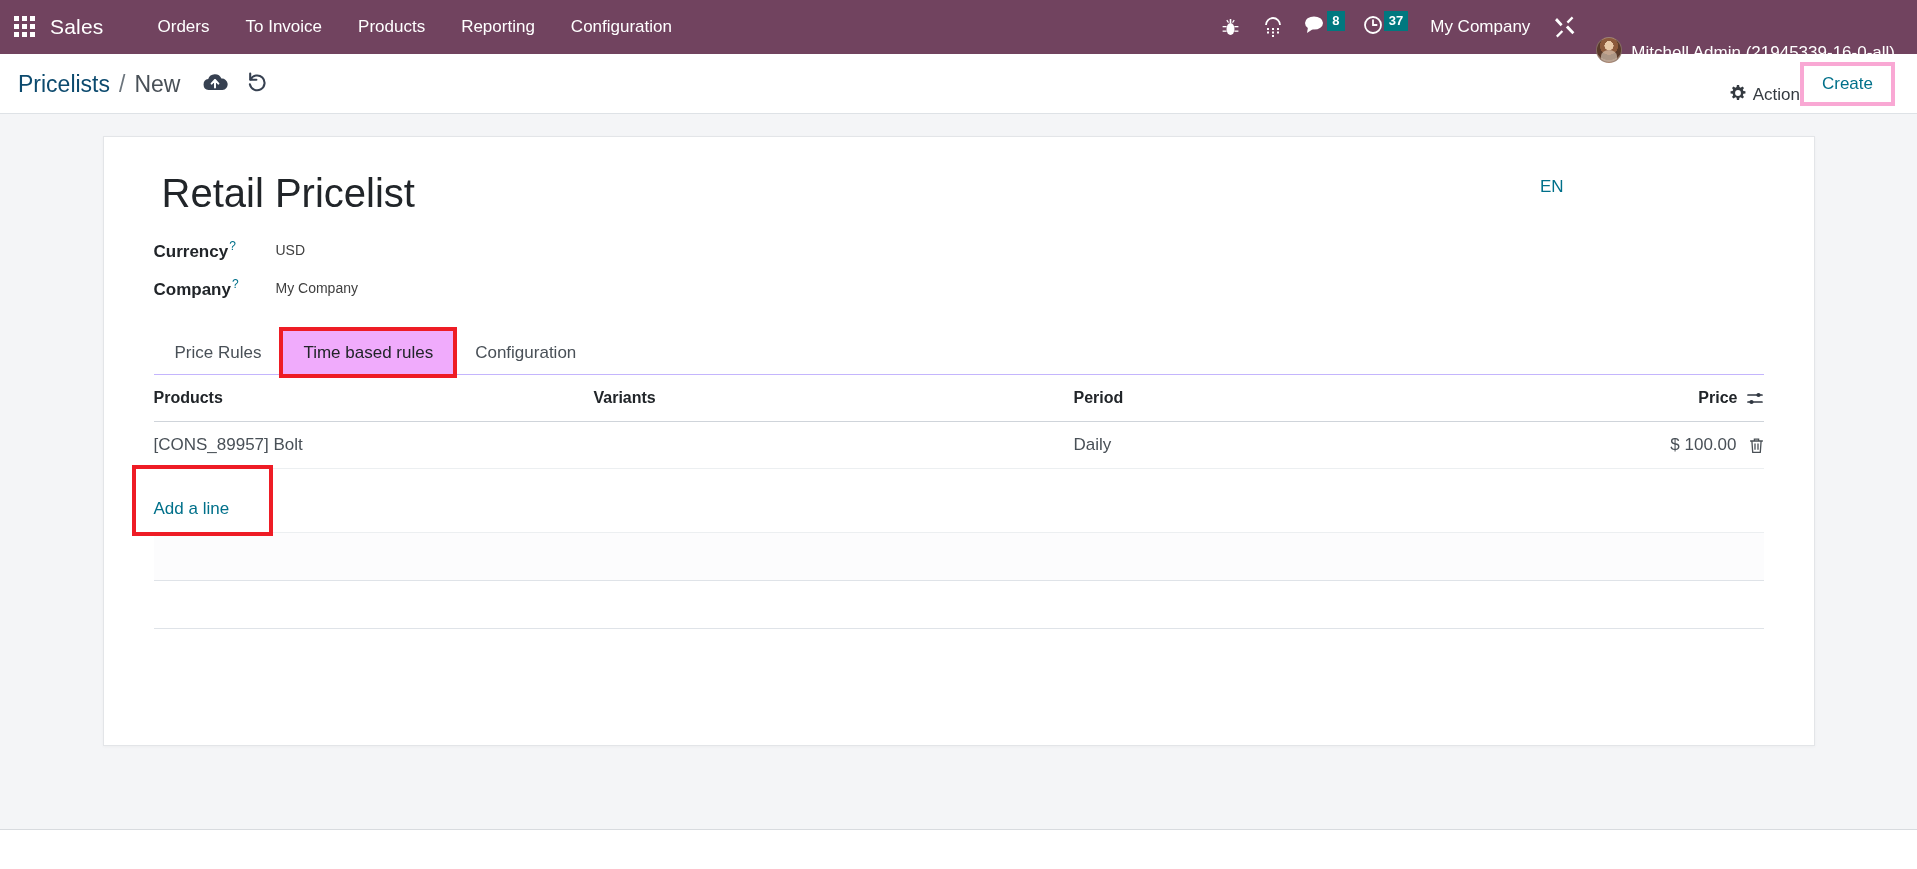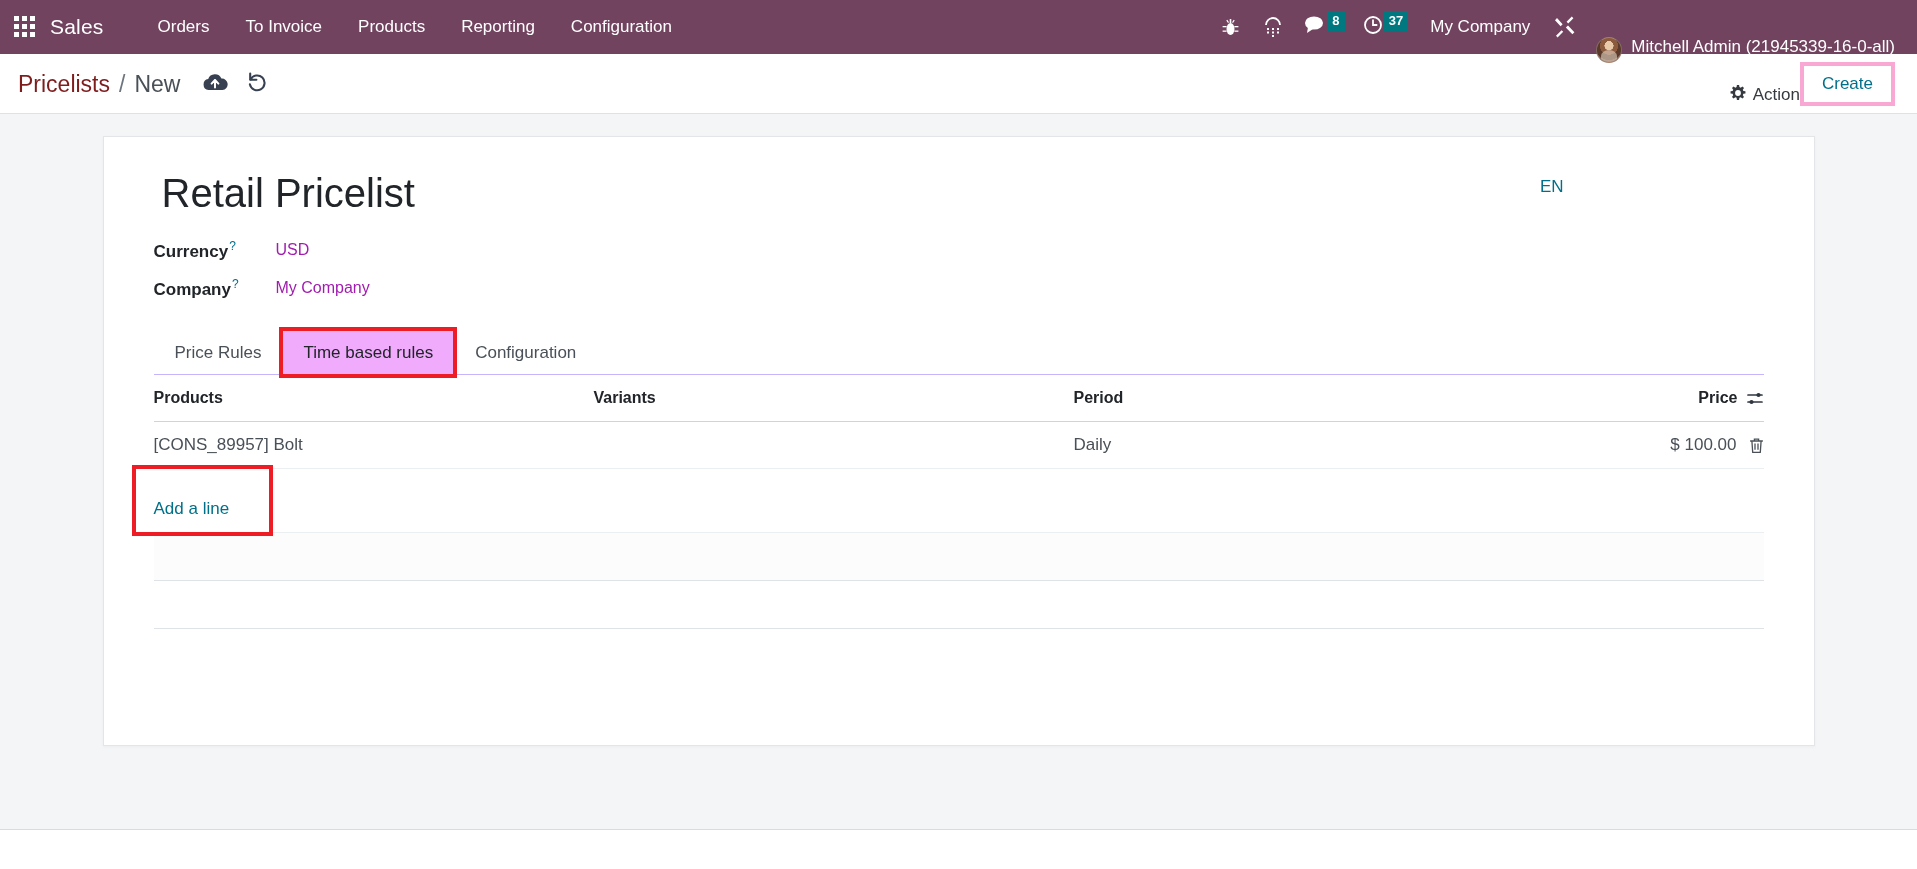--- a/index.html
+++ b/index.html
@@ -70,21 +70,21 @@
     font-weight: bold;
     line-height: 1;
     padding: 3px 5px 4px 5px;
     margin-left: 1px;
     position: relative;
     top: -6px;
     min-width: 18px;
     text-align: center;
   }
   .company-name { padding: 0 14px; font-size: 17px; cursor: pointer; white-space: nowrap; }
-  .user-zone { display: flex; align-items: flex-start; padding: 0 4px 0 10px; cursor: pointer; gap: 9px; margin-top: 45px; }
+  .user-zone { display: flex; align-items: flex-end; padding: 0 4px 0 10px; cursor: pointer; gap: 9px; margin-top: 45px; }
   .avatar {
     width: 26px; height: 26px; border-radius: 50%;
     background: radial-gradient(circle at 50% 32%, #e8c9a8 0 22%, #8c5a3c 23% 44%, #5a3a2a 45% 70%, #7a5a48 71% 100%);
     border: 1px solid rgba(255,255,255,.25);
     flex: 0 0 auto;
     overflow: hidden;
     position: relative;
   }
   .avatar::after {
     content: "";
@@ -102,21 +102,21 @@
     height: 60px;
     background: #ffffff;
     border-bottom: 1px solid #dee2e6;
     display: flex;
     align-items: center;
     padding: 0 22px 0 18px;
   }
   .breadcrumb { display: flex; align-items: baseline; gap: 0; }
   .bc-link {
     font-size: 23px;
-    color: #7f1d1d;
+    color: #0c4a6e;
     cursor: pointer;
     line-height: 1;
   }
   .bc-sep { font-size: 23px; color: #6c757d; margin: 0 9px; line-height: 1; }
   .bc-current { font-size: 23px; color: #495057; line-height: 1; }
   .bc-actions { display: flex; align-items: center; gap: 18px; margin-left: 22px; }
   .bc-icon { cursor: pointer; color: #374151; display: flex; align-items: center; }
 
   .cp-right { margin-left: auto; display: flex; align-items: flex-end; }
   .action-btn {
@@ -178,21 +178,21 @@
     color: #212529;
     position: relative;
   }
   .field-label sup {
     color: #00708a;
     font-size: 12px;
     font-weight: normal;
     cursor: help;
     margin-left: 1px;
   }
-  .field-value { font-size: 16px; color: #a21caf; }
+  .field-value { font-size: 14px; color: #404040; }
 
   
   .notebook { margin-top: 30px; }
   .tab-strip {
     display: flex;
     border-bottom: 1px solid #c4b5fd;
     padding-left: 0;
   }
   .tab {
     padding: 12px 20px;

